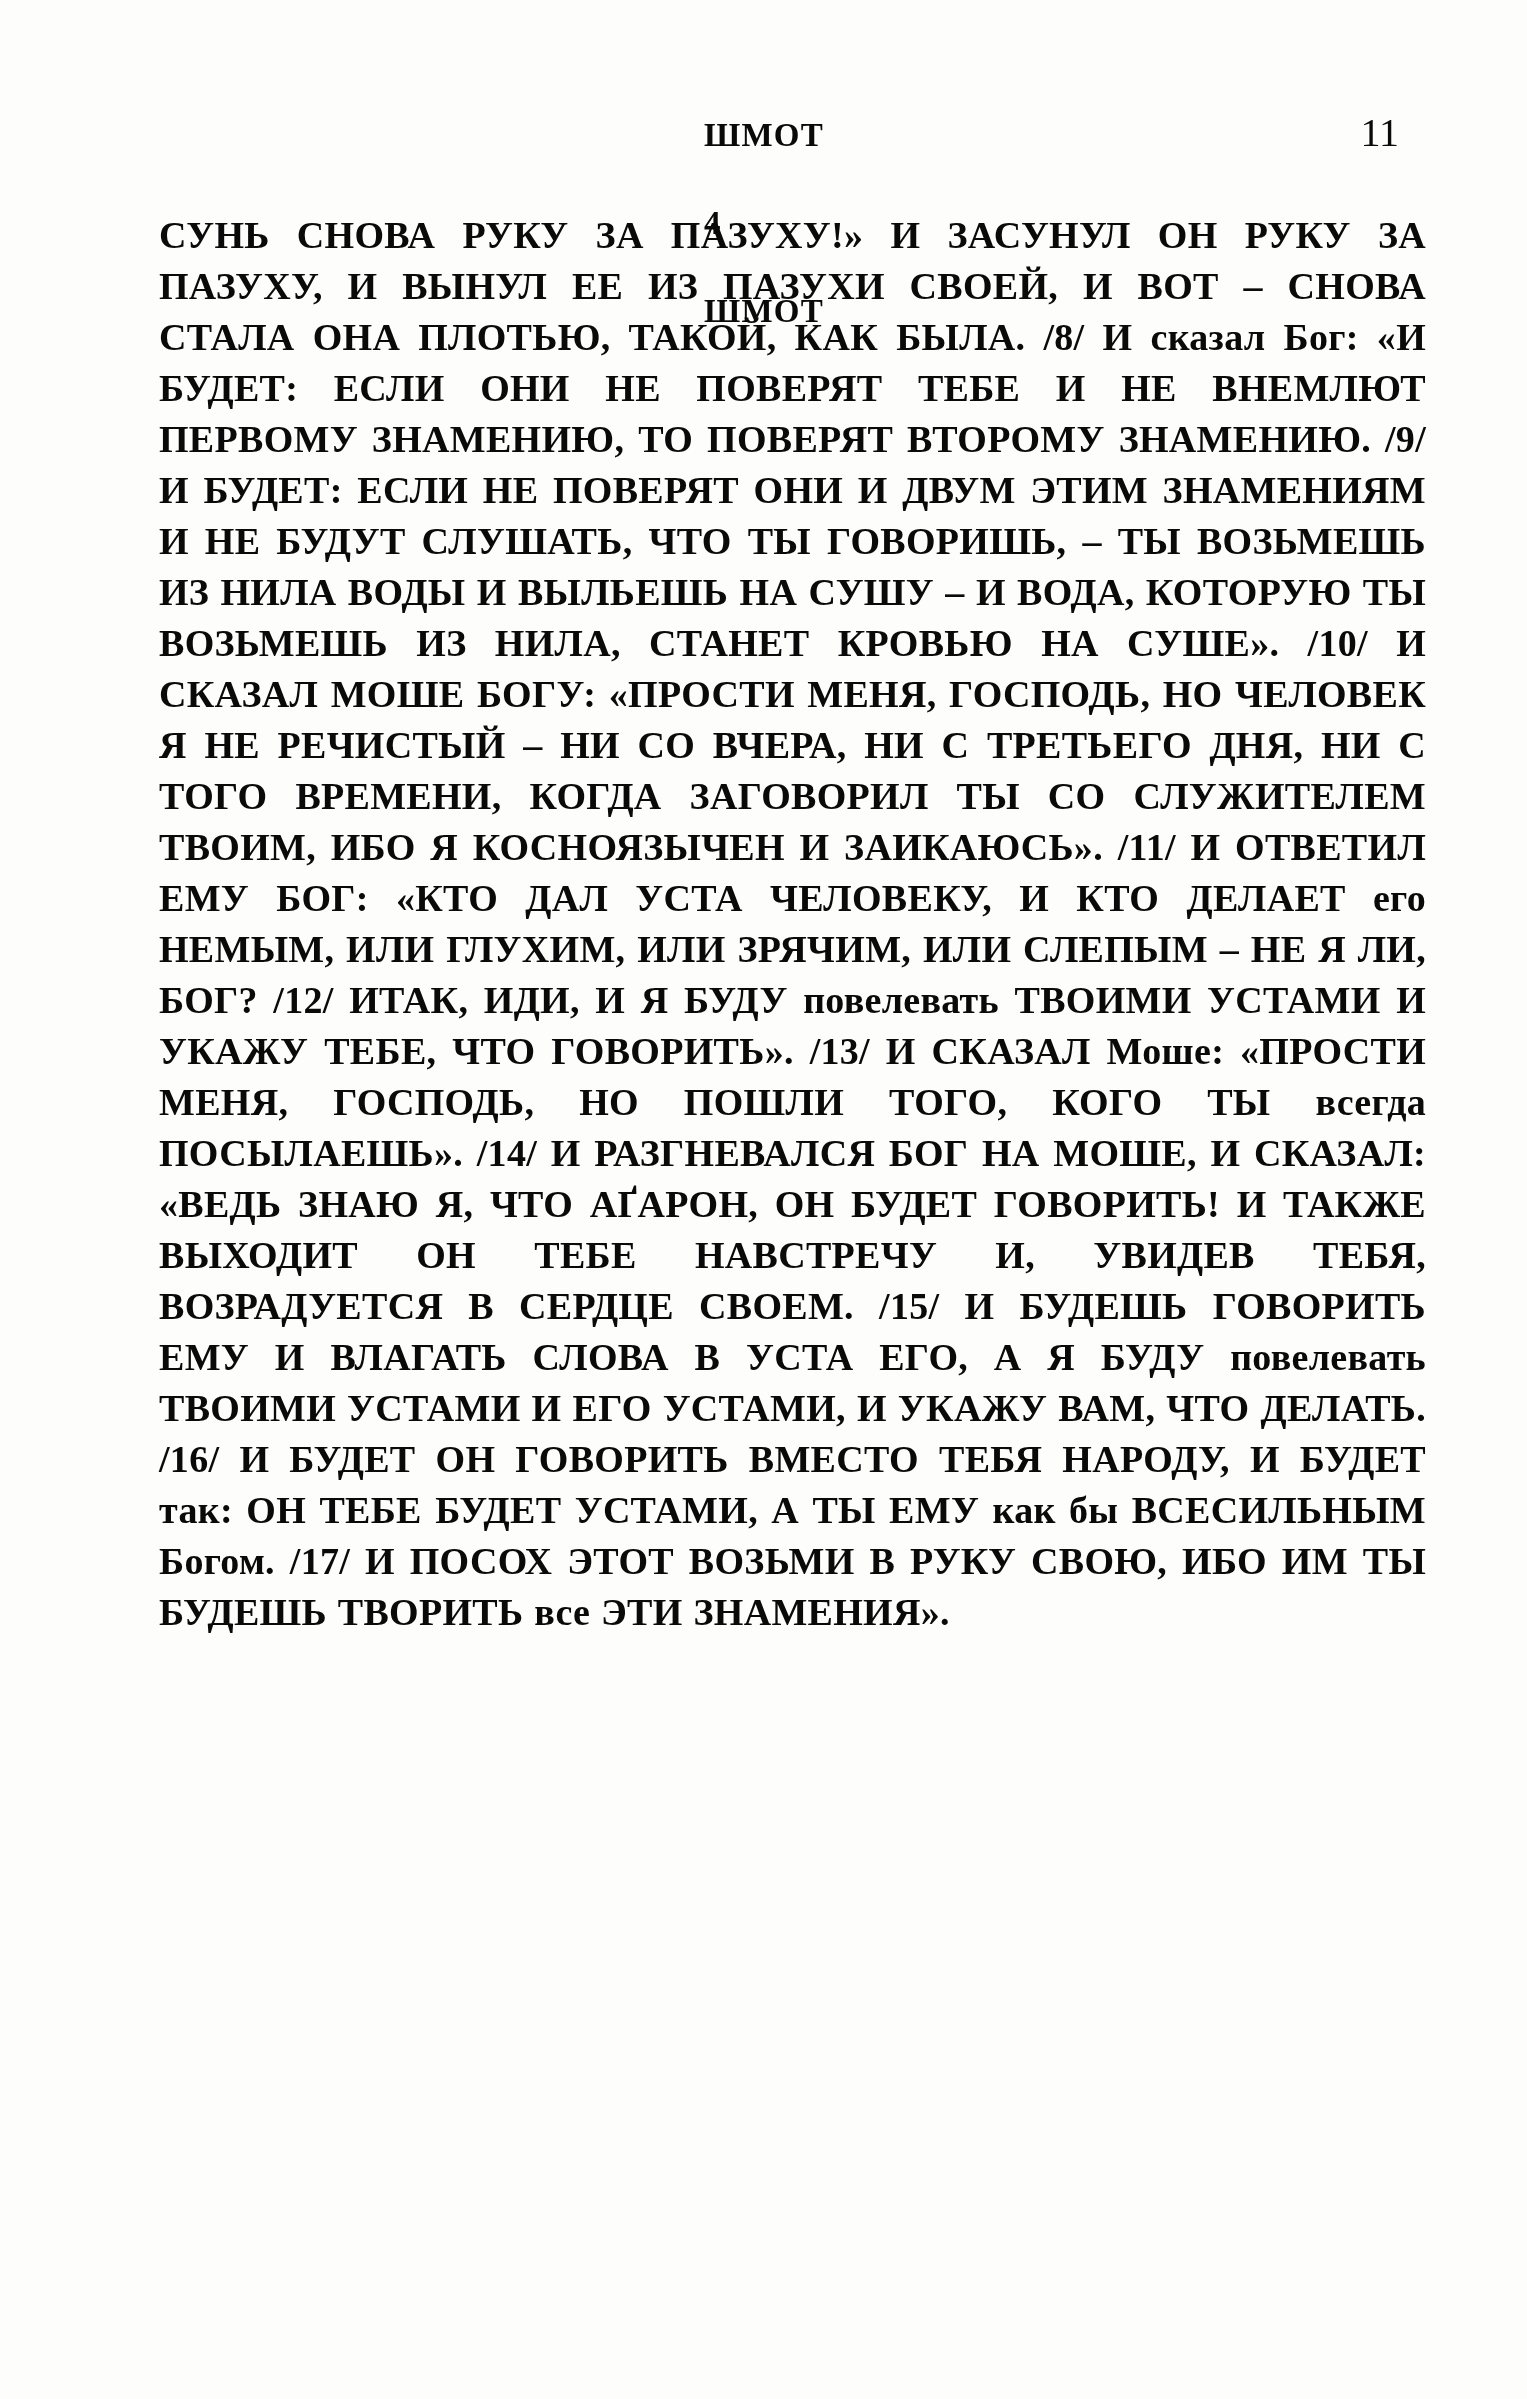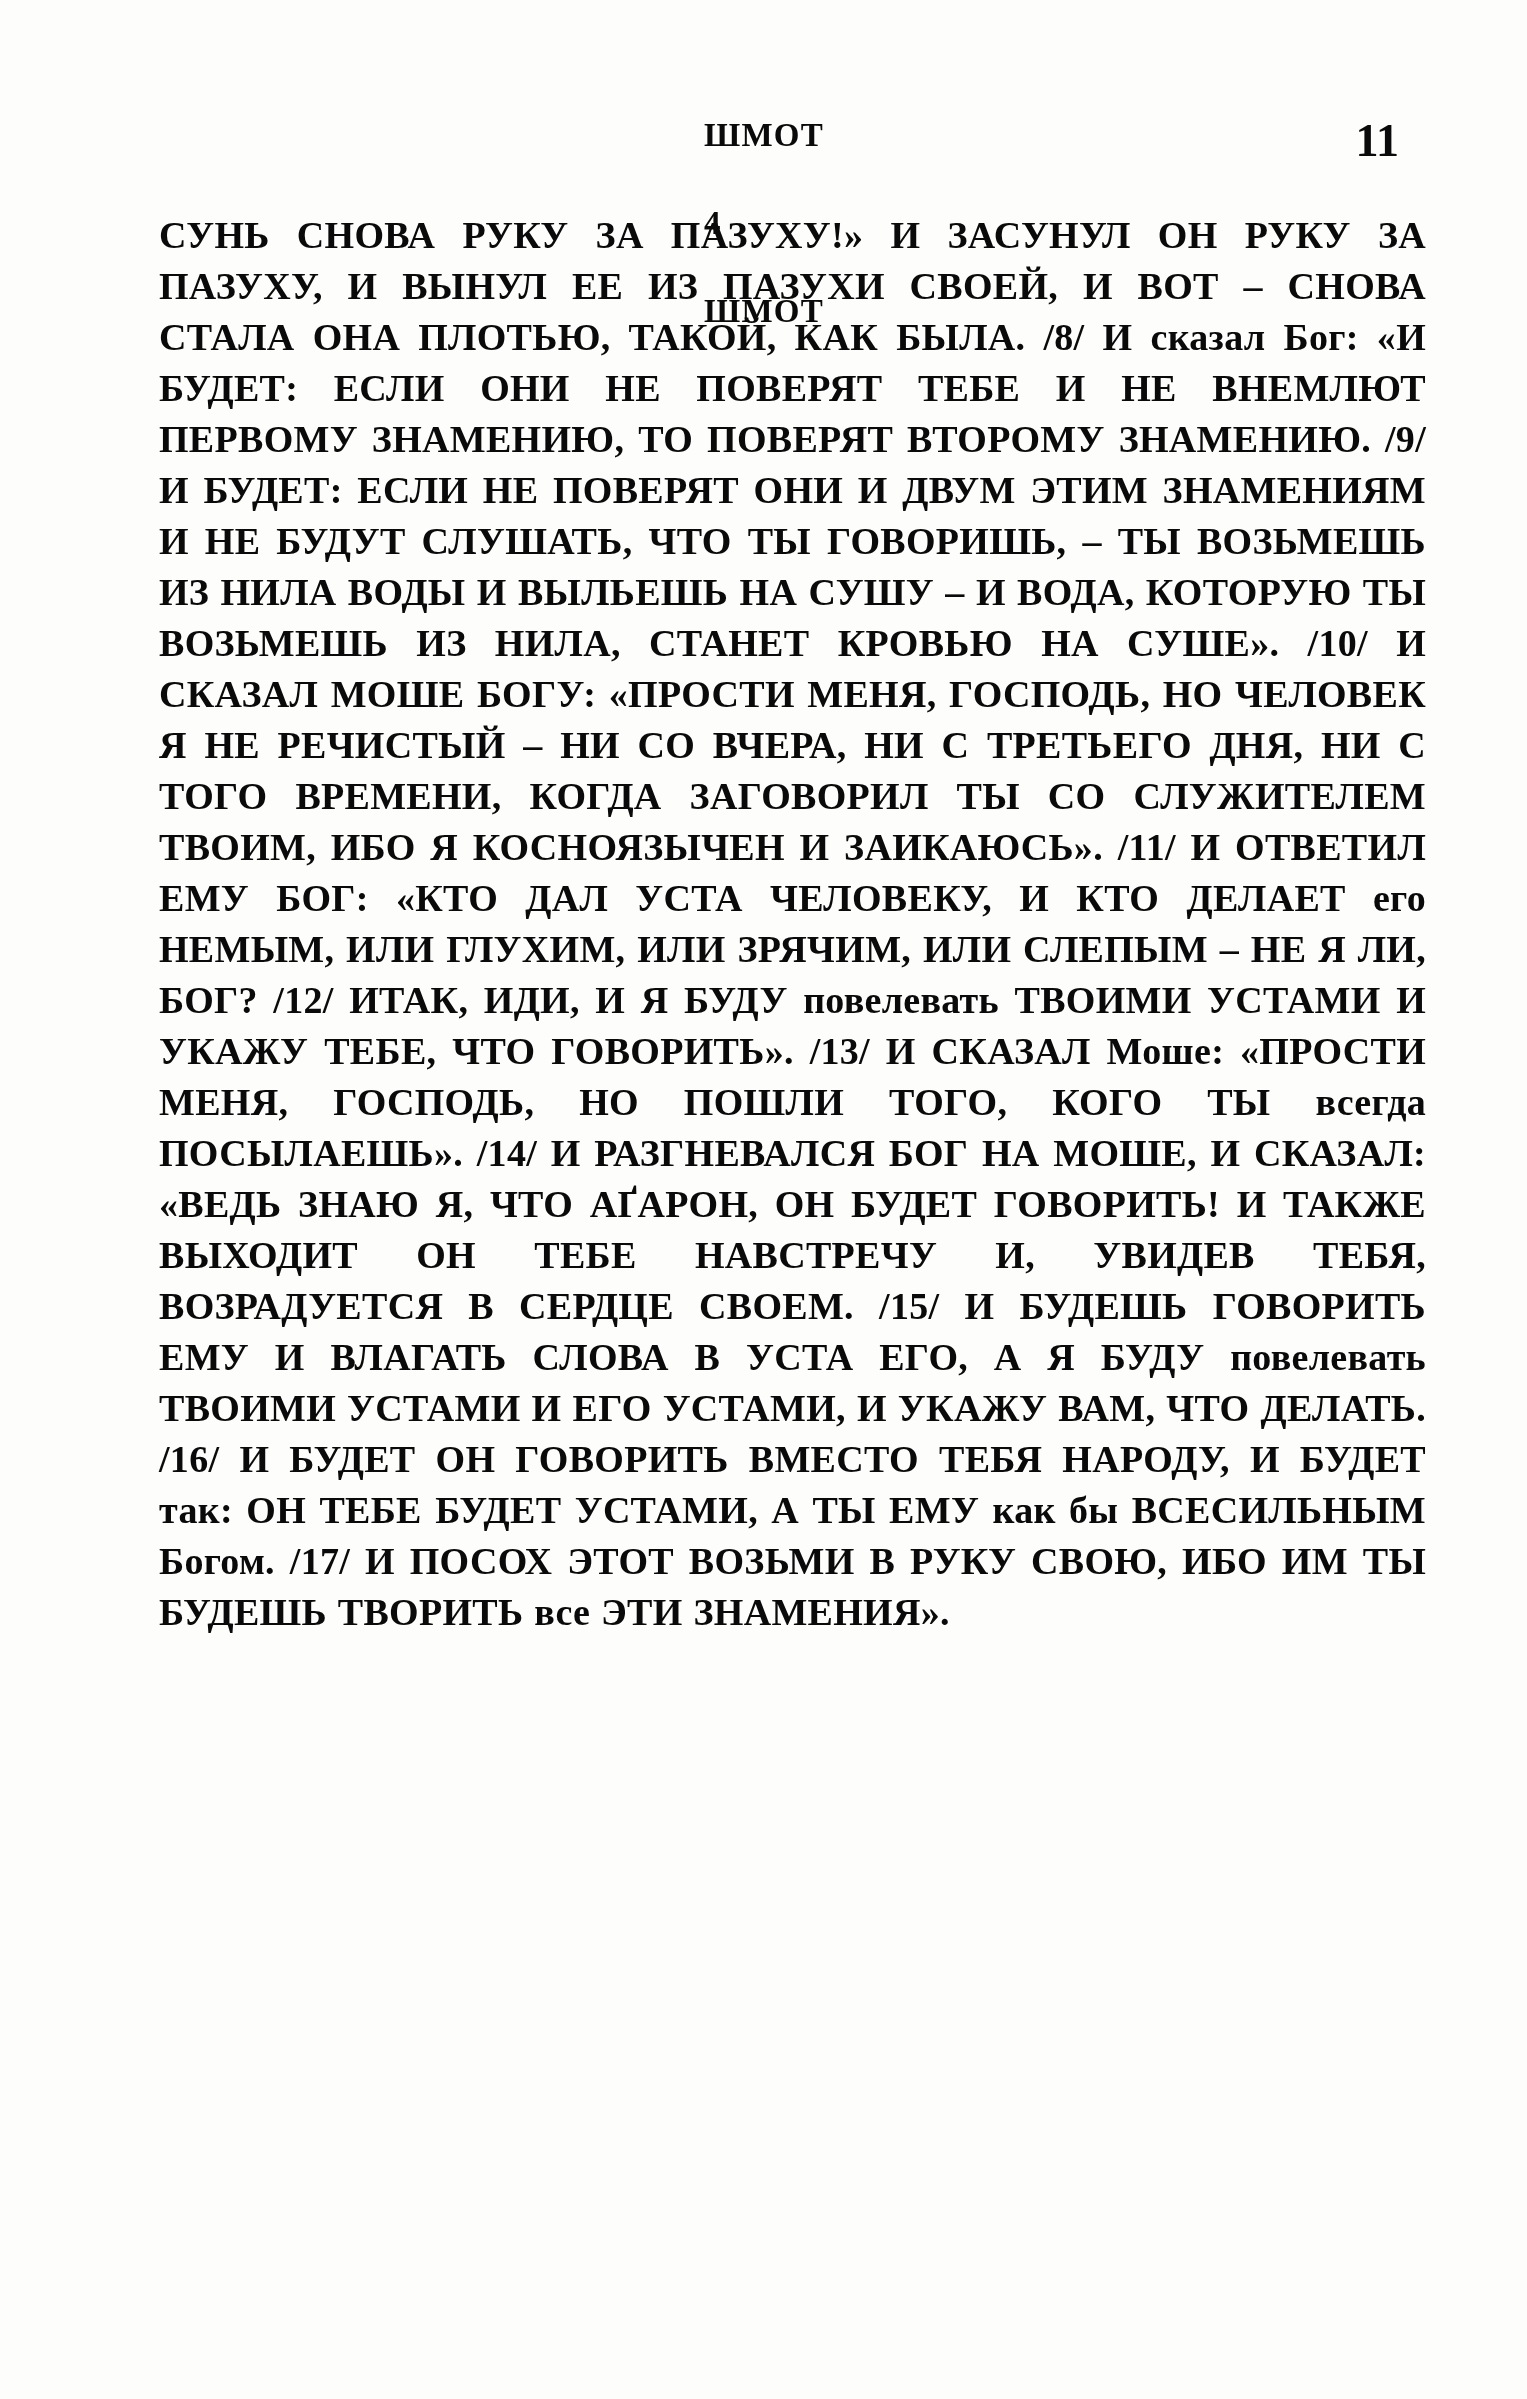--- a/index.html
+++ b/index.html
@@ -35,23 +35,23 @@
     align-items: baseline;
     gap: 51px;
     font-weight: bold;
     font-size: 33px;
     letter-spacing: 1.2px;
     flex-direction: column;
   }
   .header-page {
     position: absolute;
     right: 0;
-    bottom: 0;
-    font-weight: bold;
-    font-size: 46px;
+    bottom: 11px;
+    font-weight: normal;
+    font-size: 40px;
   }
   .body-text {
     position: absolute;
     top: 210px;
     left: 131px;
     width: 1267px;
     font-size: 38px;
     line-height: 51px;
     text-align: justify;
     text-justify: inter-word;

